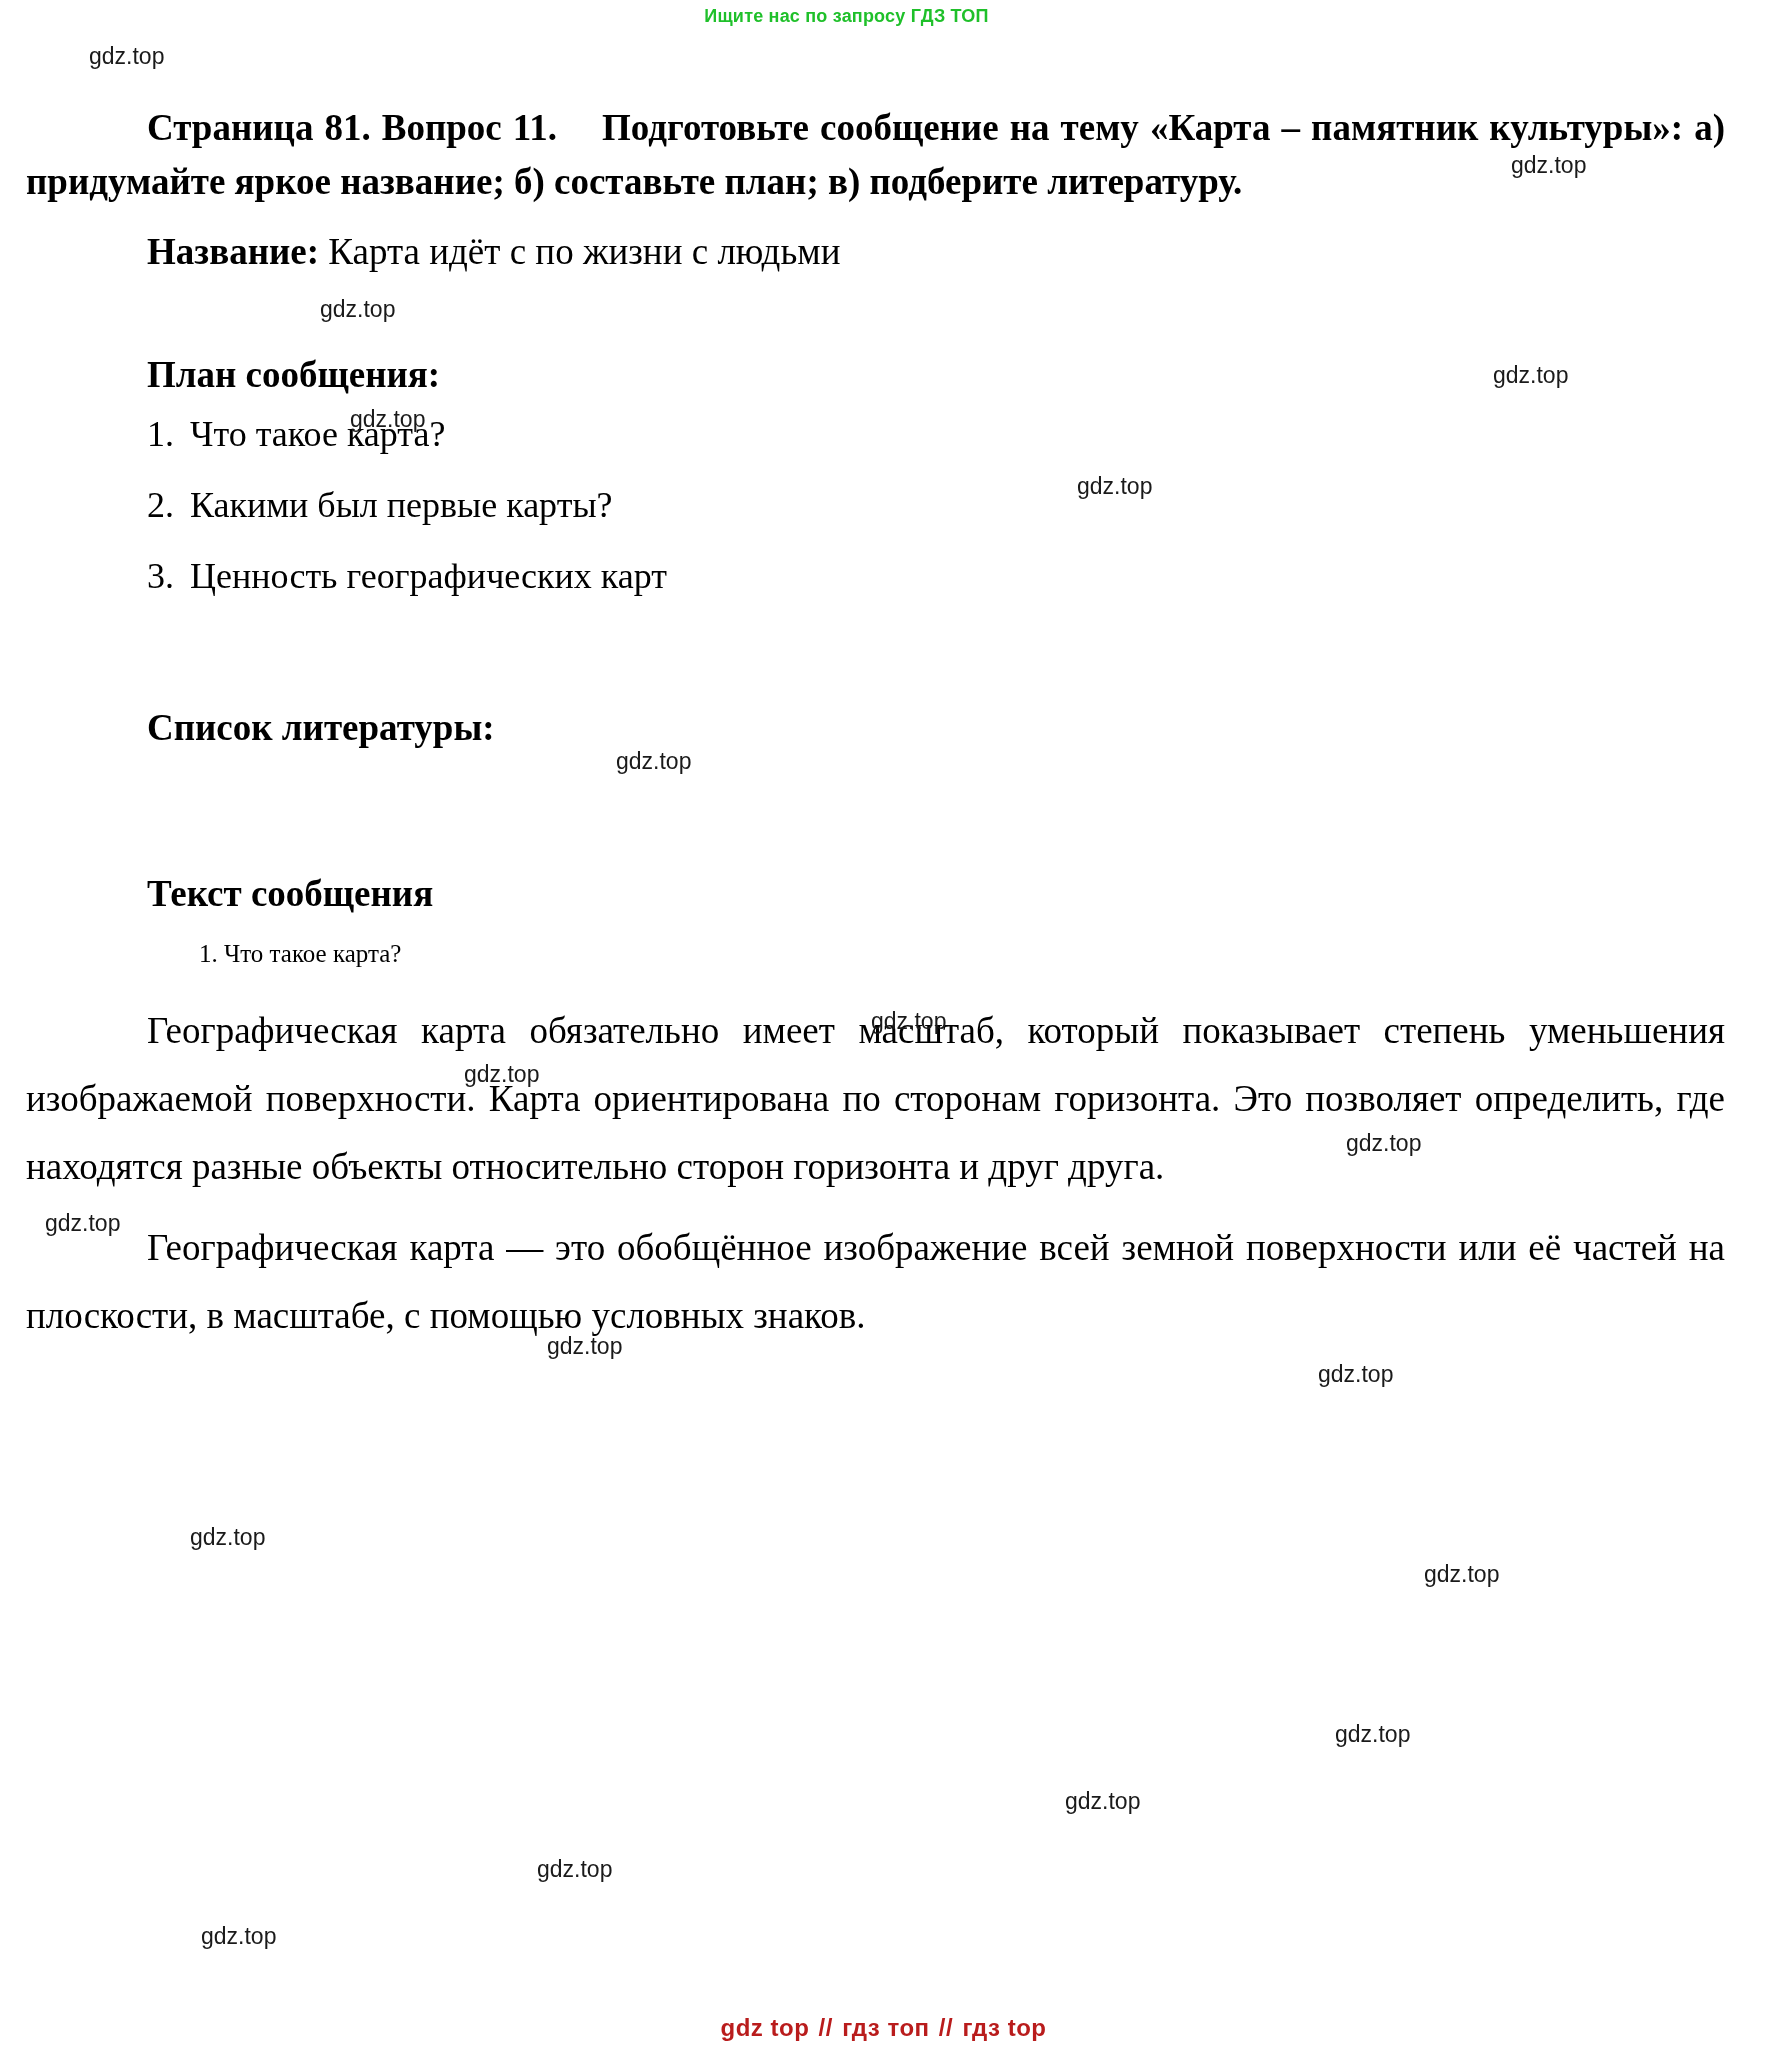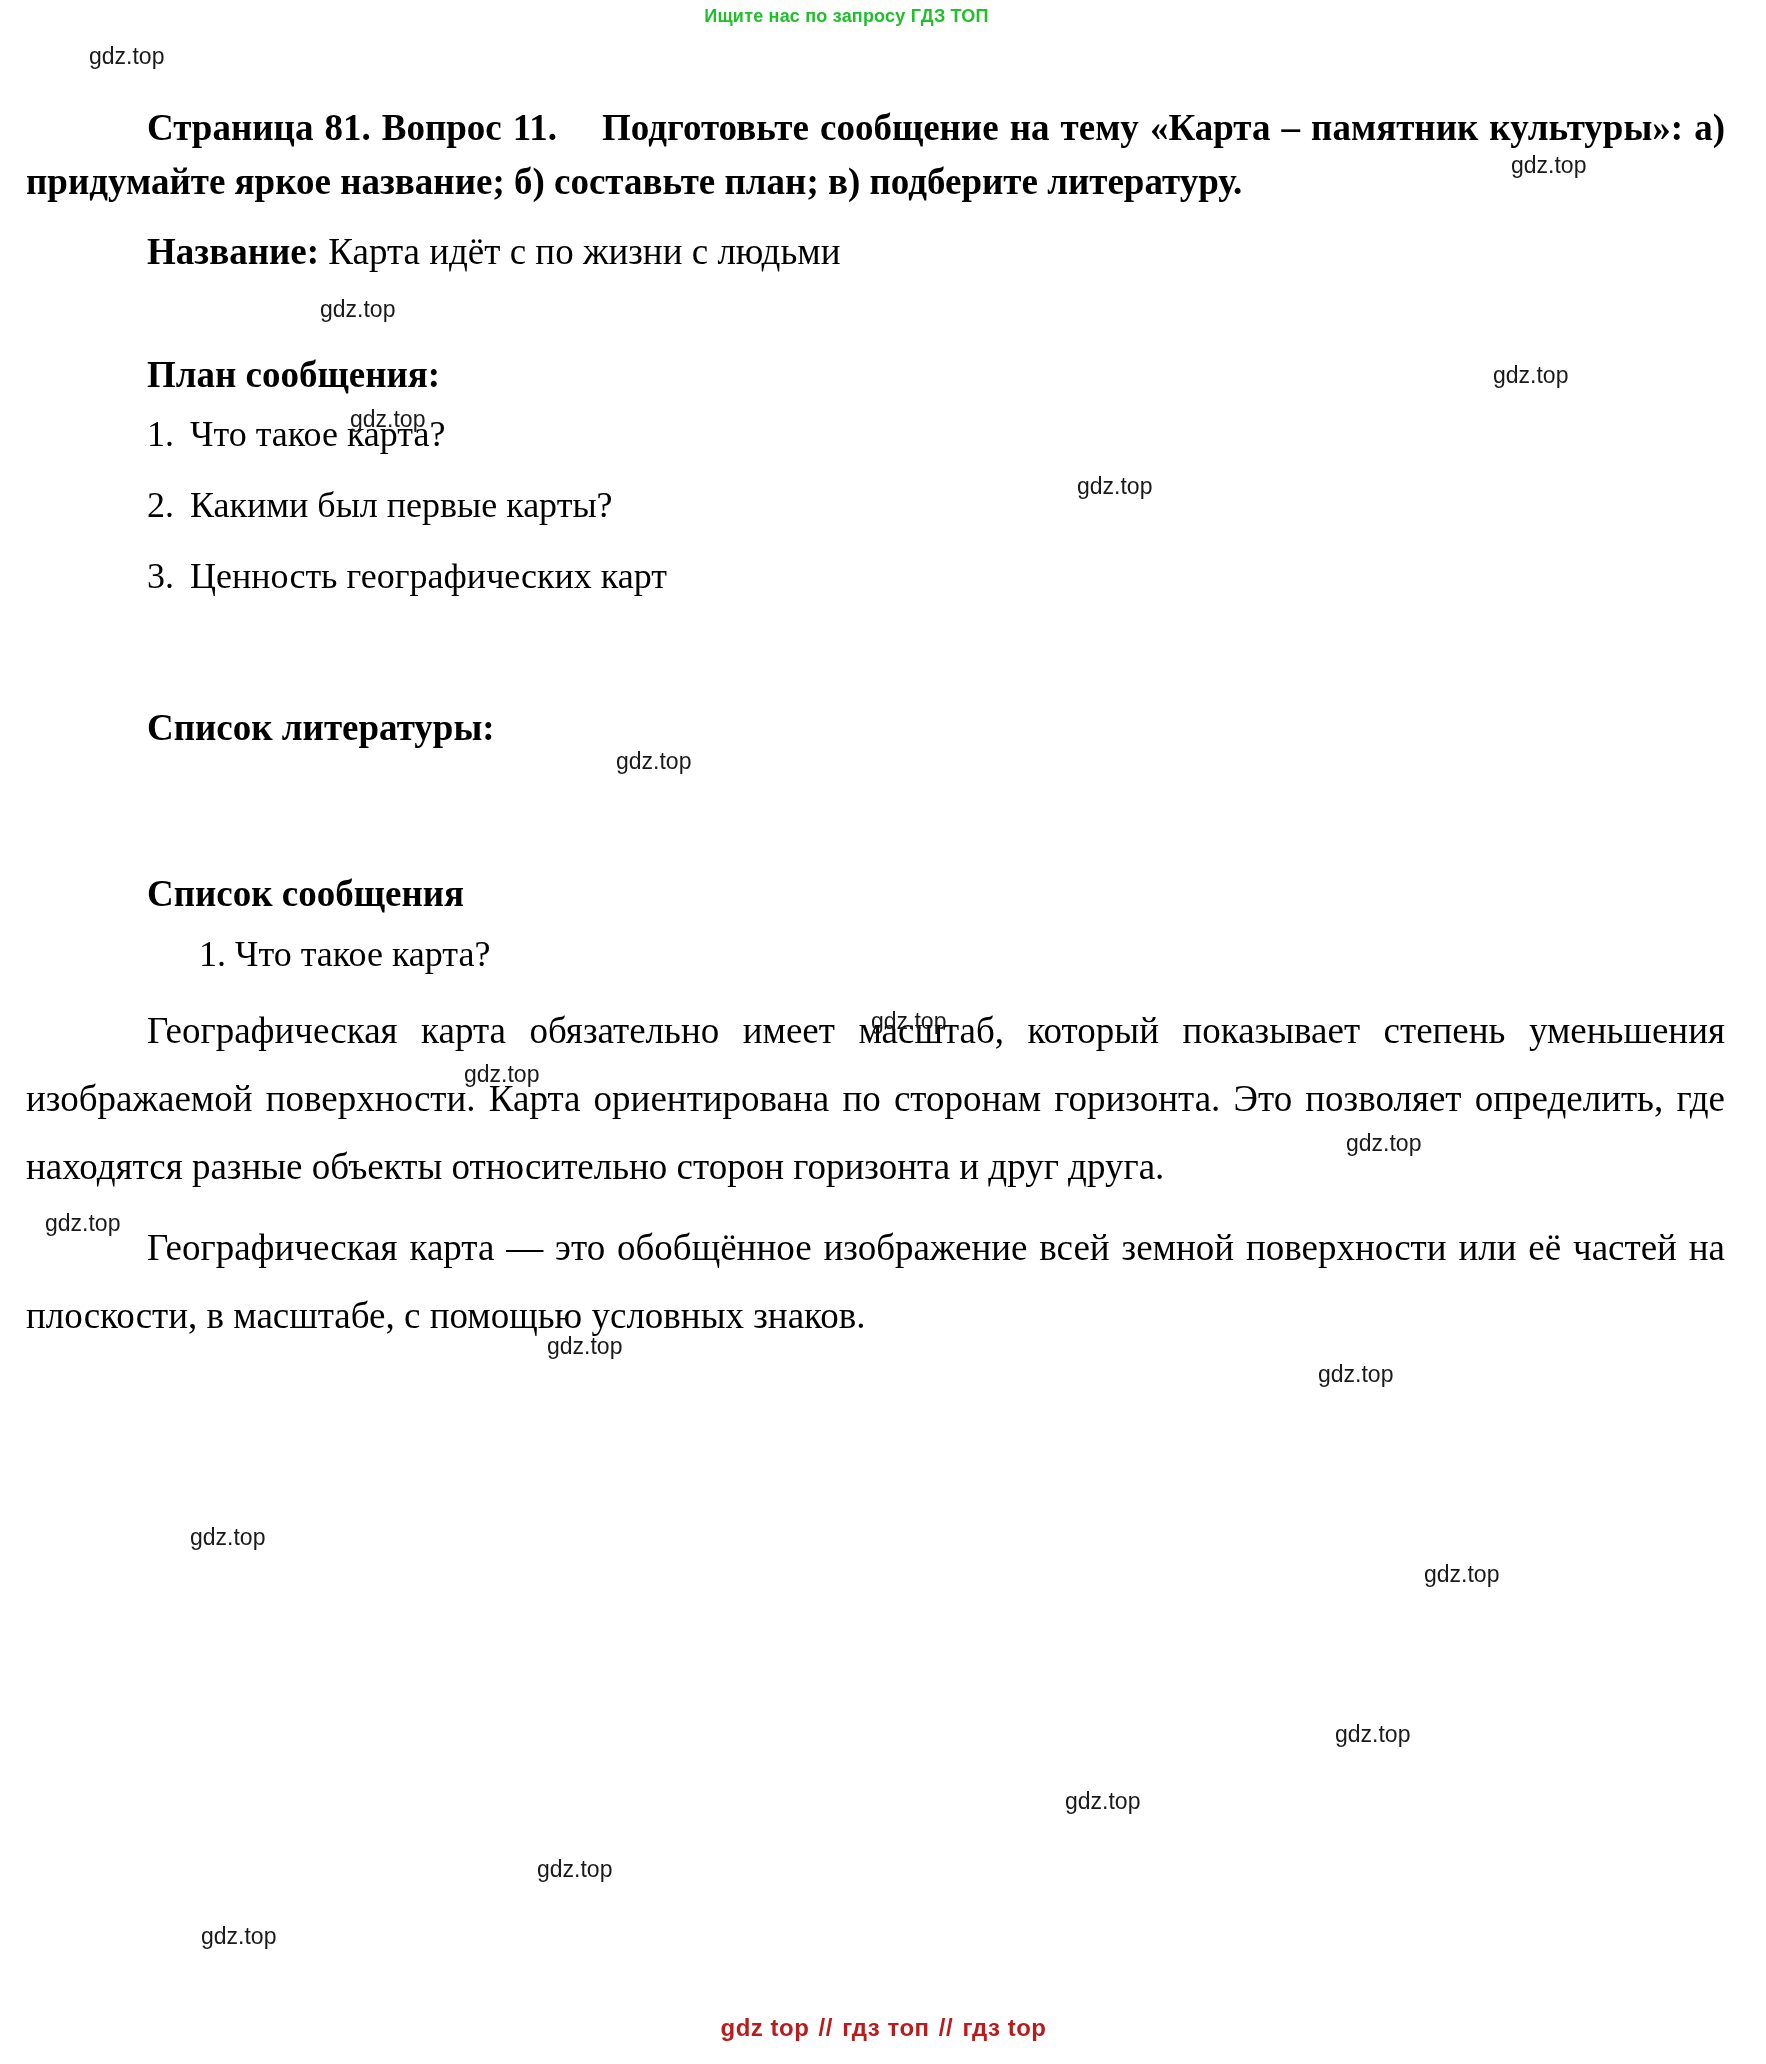--- a/index.html
+++ b/index.html
@@ -100,21 +100,21 @@
     text-indent: 0px;
   }
   .lit-list li.wrap .li-inner {
     padding-left: 0;
     text-indent: 121px;
     text-align: justify;
     text-align-last: left;
   }
 
   .sub-head {
-    font-size: 36px;
+    font-size: 25px;
     line-height: 48px;
     padding-left: 173px;
     margin: 9.3px 0 18.6px 0;
   }
 
   .para {
     font-size: 37px;
     line-height: 68px;
     text-align: justify;
     text-align-last: left;
@@ -177,21 +177,21 @@
     </li>
     <li>
       <span class="num">3.</span>
       <span>Ценность географических карт</span>
     </li>
   </ul>
 
   <div class="section-head lit">Список литературы:</div>
 
 
-  <div class="section-head msg">Список сообщения</div>
+  <div class="section-head msg">Текст сообщения</div>
 
   <div class="sub-head">1. Что такое карта?</div>
 
   <p class="para">Географическая карта обязательно имеет масштаб, который показывает степень уменьшения изображаемой поверхности. Карта ориентирована по сторонам горизонта. Это позволяет определить, где находятся разные объекты относительно сторон горизонта и друг друга.</p>
   <p class="para">Географическая карта — это обобщённое изображение всей земной поверхности или её частей на плоскости, в масштабе, с помощью условных знаков.</p>
 </div>
 
 <div id="watermark-layer">
     <div class="wm" style="left: 89px; top: 45px;">gdz.top</div>
     <div class="wm" style="left: 1511px; top: 154px;">gdz.top</div>

